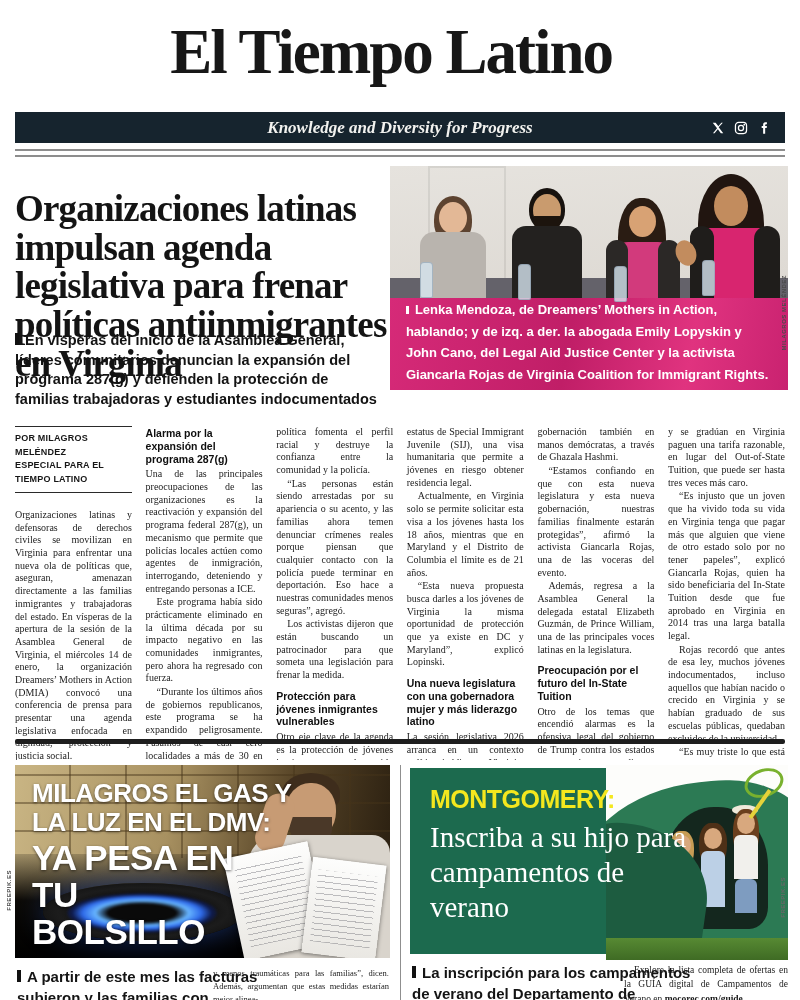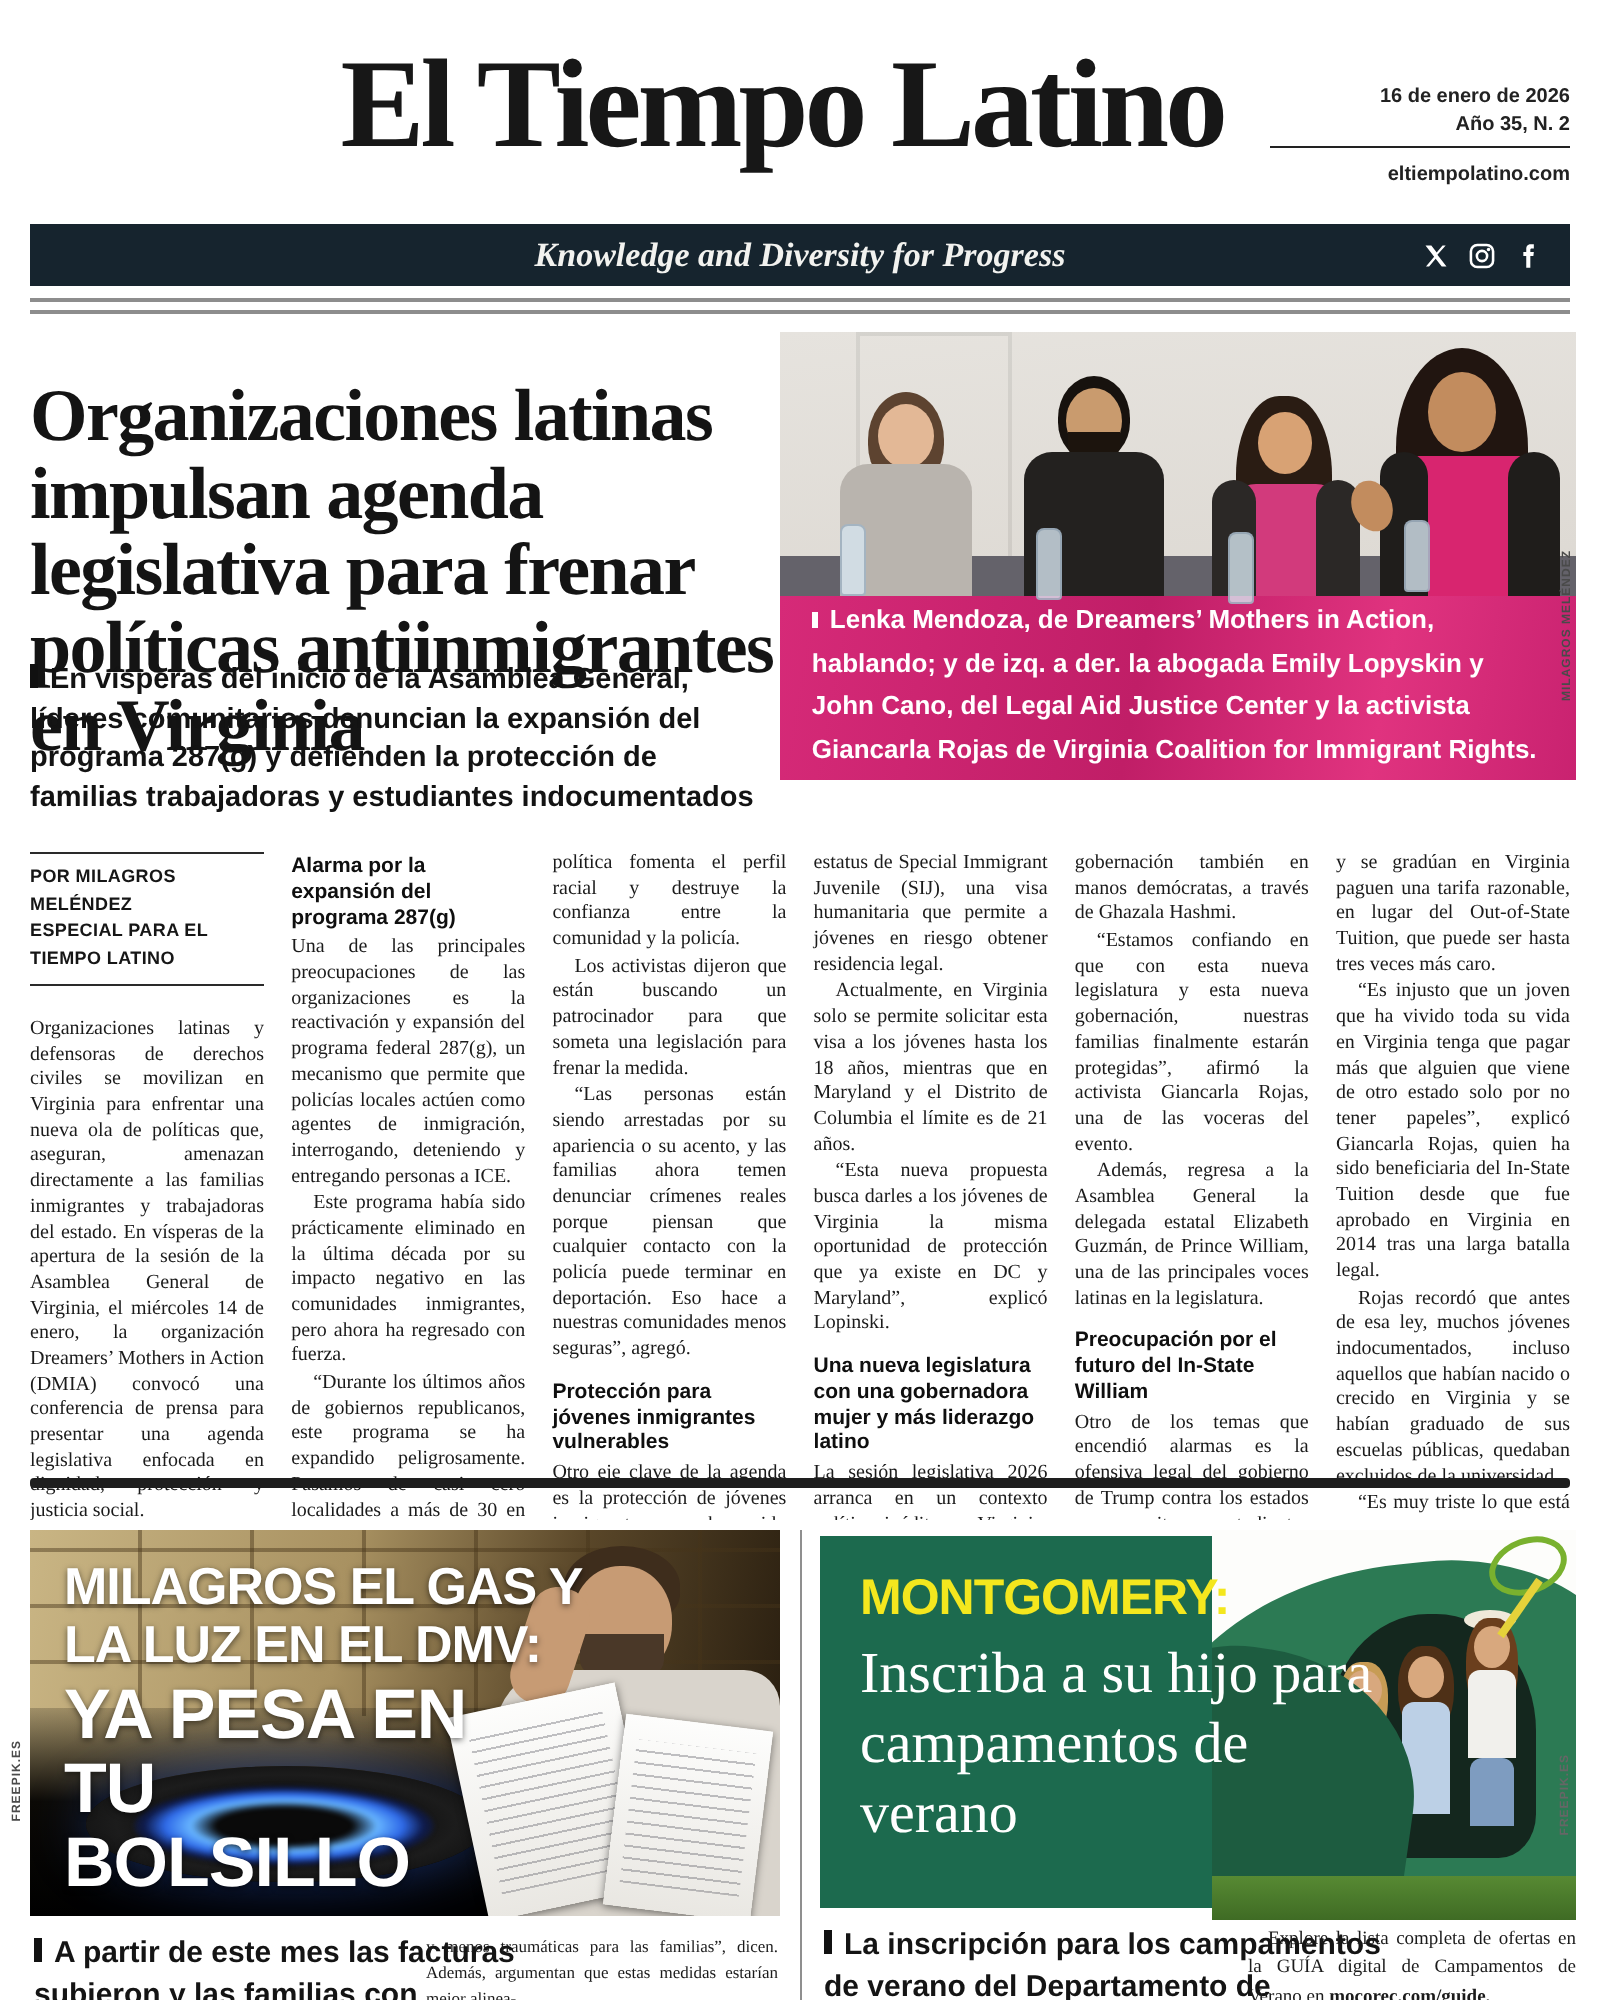--- a/index.html
+++ b/index.html
@@ -124,26 +124,20 @@
   .br-serif2 p{margin:0;}
   .br-serif2 p.ind{text-indent:10px;}
 </style>
 </head>
 <body>
 
 <div class="page">
 
   <div class="masthead">El Tiempo Latino</div>
 
-  <div class="dateblock">
-    <div>16 de enero de 2026</div>
-    <div>Año 35, N. 2</div>
-    <div class="rule"></div>
-    <div>eltiempolatino.com</div>
-  </div>
 
   <div class="tagbar">
     <div class="tagline">Knowledge and Diversity for Progress</div>
     <div class="social">
       <span>
         <svg width="14" height="14" viewBox="0 0 24 24">
             <path d="M3 3l7.4 9.6L3.4 21h2.7l5.6-6.7 5.2 6.7H21l-7.8-10.1L20.3 3h-2.7l-5 6-4.6-6z" fill="#fff"></path>
           </svg>
       </span>
       <span>
@@ -225,37 +219,37 @@
     </div>
     <div class="col">
       <div class="colh top">Alarma por la expansión del programa 287(g)</div>
       <p>Una de las principales preocupaciones de las organizaciones es la reactivación y expansión del programa federal 287(g), un mecanismo que permite que policías locales actúen como agentes de inmigración, interrogando, deteniendo y entregando personas a ICE.</p>
       <p class="ind">Este programa había sido prácticamente eliminado en la última década por su impacto negativo en las comunidades inmigrantes, pero ahora ha regresado con fuerza.</p>
       <p class="ind">“Durante los últimos años de gobiernos republicanos, este programa se ha expandido peligrosamente. Pasamos de casi cero localidades a más de 30 en Virginia que ahora participan en el 287(g), y eso es profundamente alarmante”, denunció Mónica Sarmiento, directora ejecutiva de la Virginia Coalition for Immigrant Rights (VACIR).</p>
 
     </div>
     <div class="col">
       <p>política fomenta el perfil racial y destruye la confianza entre la comunidad y la policía.</p>
+      <p class="ind">“Las personas están siendo arrestadas por su apariencia o su acento, y las familias ahora temen denunciar crímenes reales porque piensan que cualquier contacto con la policía puede terminar en deportación. Eso hace a nuestras comunidades menos seguras”, agregó.</p>
       <p class="ind">Los activistas dijeron que están buscando un patrocinador para que someta una legislación para frenar la medida.</p>
-      <p class="ind">“Las personas están siendo arrestadas por su apariencia o su acento, y las familias ahora temen denunciar crímenes reales porque piensan que cualquier contacto con la policía puede terminar en deportación. Eso hace a nuestras comunidades menos seguras”, agregó.</p>
       <div class="colh">Protección para jóvenes inmigrantes vulnerables</div>
       <p>Otro eje clave de la agenda es la protección de jóvenes inmigrantes que han sido víctimas de abuso, abandono o negligencia. La abogada Emily Lopinski, del Immigrant Justice Program del Legal Aid Justice Center, explicó la urgencia de ampliar el acceso al</p>
     </div>
     <div class="col">
       <p>estatus de Special Immigrant Juvenile (SIJ), una visa humanitaria que permite a jóvenes en riesgo obtener residencia legal.</p>
       <p class="ind">Actualmente, en Virginia solo se permite solicitar esta visa a los jóvenes hasta los 18 años, mientras que en Maryland y el Distrito de Columbia el límite es de 21 años.</p>
       <p class="ind">“Esta nueva propuesta busca darles a los jóvenes de Virginia la misma oportunidad de protección que ya existe en DC y Maryland”, explicó Lopinski.</p>
       <div class="colh">Una nueva legislatura con una gobernadora mujer y más liderazgo latino</div>
       <p>La sesión legislativa 2026 arranca en un contexto político inédito en Virginia. Por primera vez, el estado tendrá una mujer como gobernadora: Abigail Spanberger, acompañada por una administración demócrata con Jay Jones como Fiscal General y una vice-</p>
     </div>
     <div class="col">
       <p>gobernación también en manos demócratas, a través de Ghazala Hashmi.</p>
       <p class="ind">“Estamos confiando en que con esta nueva legislatura y esta nueva gobernación, nuestras familias finalmente estarán protegidas”, afirmó la activista Giancarla Rojas, una de las voceras del evento.</p>
       <p class="ind">Además, regresa a la Asamblea General la delegada estatal Elizabeth Guzmán, de Prince William, una de las principales voces latinas en la legislatura.</p>
-      <div class="colh">Preocupación por el futuro del In-State William</div>
+      <div class="colh">Preocupación por el futuro del In-State Tuition</div>
       <p>Otro de los temas que encendió alarmas es la ofensiva legal del gobierno de Trump contra los estados que permiten a estudiantes indocumentados acceder al In-State Tuition, es decir, pagar la matrícula universitaria como residentes del estado.</p>
 
     </div>
     <div class="col">
       <p>y se gradúan en Virginia paguen una tarifa razonable, en lugar del Out-of-State Tuition, que puede ser hasta tres veces más caro.</p>
       <p class="ind">“Es injusto que un joven que ha vivido toda su vida en Virginia tenga que pagar más que alguien que viene de otro estado solo por no tener papeles”, explicó Giancarla Rojas, quien ha sido beneficiaria del In-State Tuition desde que fue aprobado en Virginia en 2014 tras una larga batalla legal.</p>
       <p class="ind">Rojas recordó que antes de esa ley, muchos jóvenes indocumentados, incluso aquellos que habían nacido o crecido en Virginia y se habían graduado de sus escuelas públicas, quedaban excluidos de la universidad.</p>
       <p class="ind">“Es muy triste lo que está pasando ahora. Después de tanta lucha, quieren quitarnos el In-State Tuition. Yo lloré cuando supe lo de esta demanda. Es como si nos dijeran que no merecemos soñar”, confesó.</p>
     </div>
   </div>

